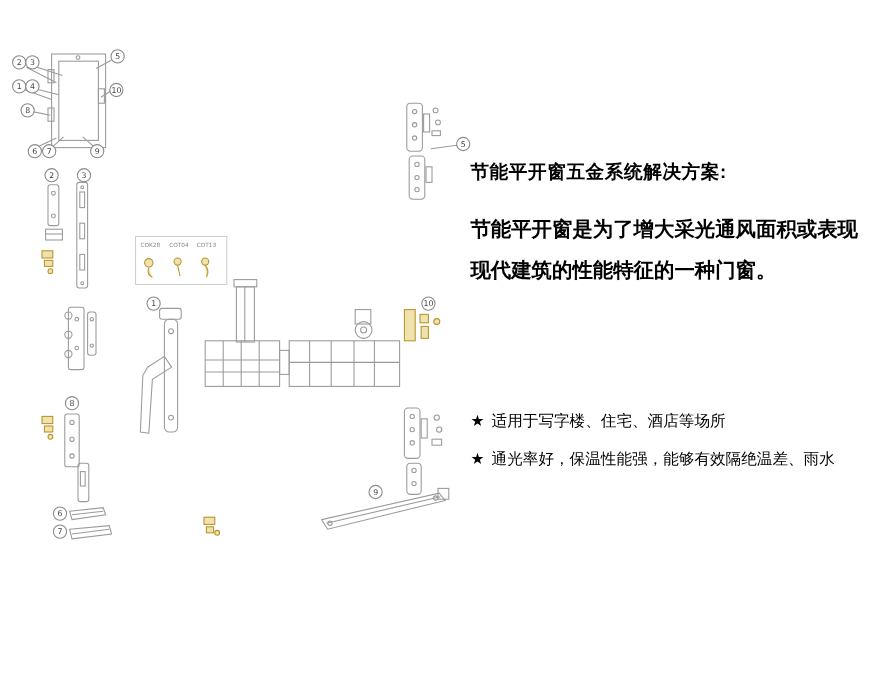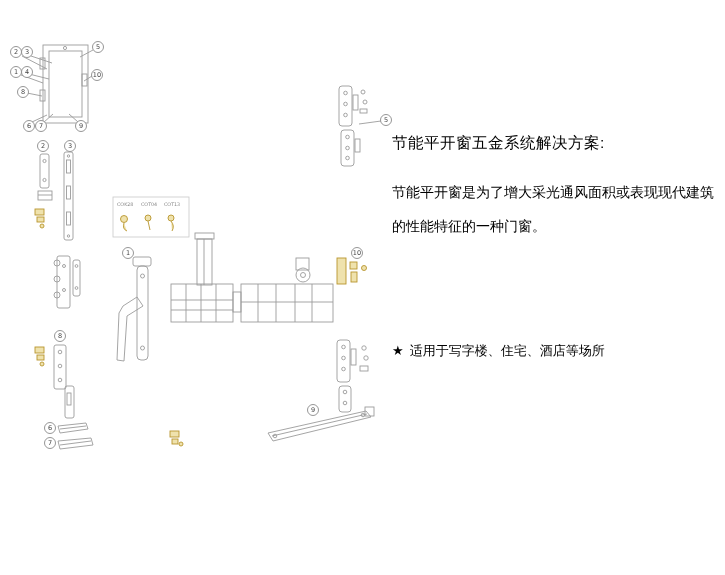--- a/index.html
+++ b/index.html
@@ -12,22 +12,22 @@
   
   .ln rect, .ln line, .ln path, .ln circle { fill:none; stroke:#9b9b9b; stroke-width:0.9; }
   .lnr { fill:none; stroke:#c9c9c9; stroke-width:0.8; }
   .gold rect, .gold path, .gold circle { fill:#efe2ad; stroke:#b8952e; stroke-width:0.9; }
   .callout circle { fill:#ffffff; stroke:#8a8a8a; stroke-width:0.9; }
   .callout text { font-size:6.5px; fill:#444; text-anchor:middle; font-family:"DejaVu Sans", sans-serif; }
   .lbl { font-size:4.8px; fill:#888; font-family:"DejaVu Sans", sans-serif; }
 
   
   .textcol { position:absolute; left:392px; top:133px; width:330px; }
-  .title { font-size:15.5px; font-weight:normal; margin:0; letter-spacing:0.5px; }
-  .desc { margin:21px 0 0 0; font-size:14px; line-height:34px; }
+  .title { font-size:15.5px; font-weight:bold; margin:0; letter-spacing:0.5px; }
+  .desc { margin:21px 0 0 0; font-size:17px; line-height:34px;font-weight:bold; }
   .features { list-style:none; margin:92px 0 0 0; padding:0; }
   .features li { font-size:13px; line-height:32px; white-space:nowrap; }
   .star { margin-right:6px; }
 </style>
 </head>
 <body>
 
 <svg class="diagram" viewBox="0 0 400 575" width="400" height="575" xmlns="http://www.w3.org/2000/svg">
 
   <g class="ln">
@@ -276,14 +276,15 @@
       <circle r="5.5"></circle>
       <text y="2.4">9</text>
     </g>
 </svg>
 
 <div class="textcol">
   <h1 class="title">节能平开窗五金系统解决方案:</h1>
   <p class="desc">节能平开窗是为了增大采光通风面积或表现现代建筑的性能特征的一种门窗。</p>
   <ul class="features">
     <li><span class="star">★</span><span>适用于写字楼、住宅、酒店等场所</span></li>
+    <li><span class="star">★</span><span>通光率好，保温性能强，能够有效隔绝温差、雨水</span></li>
   </ul>
 </div>
 
 </body></html>

